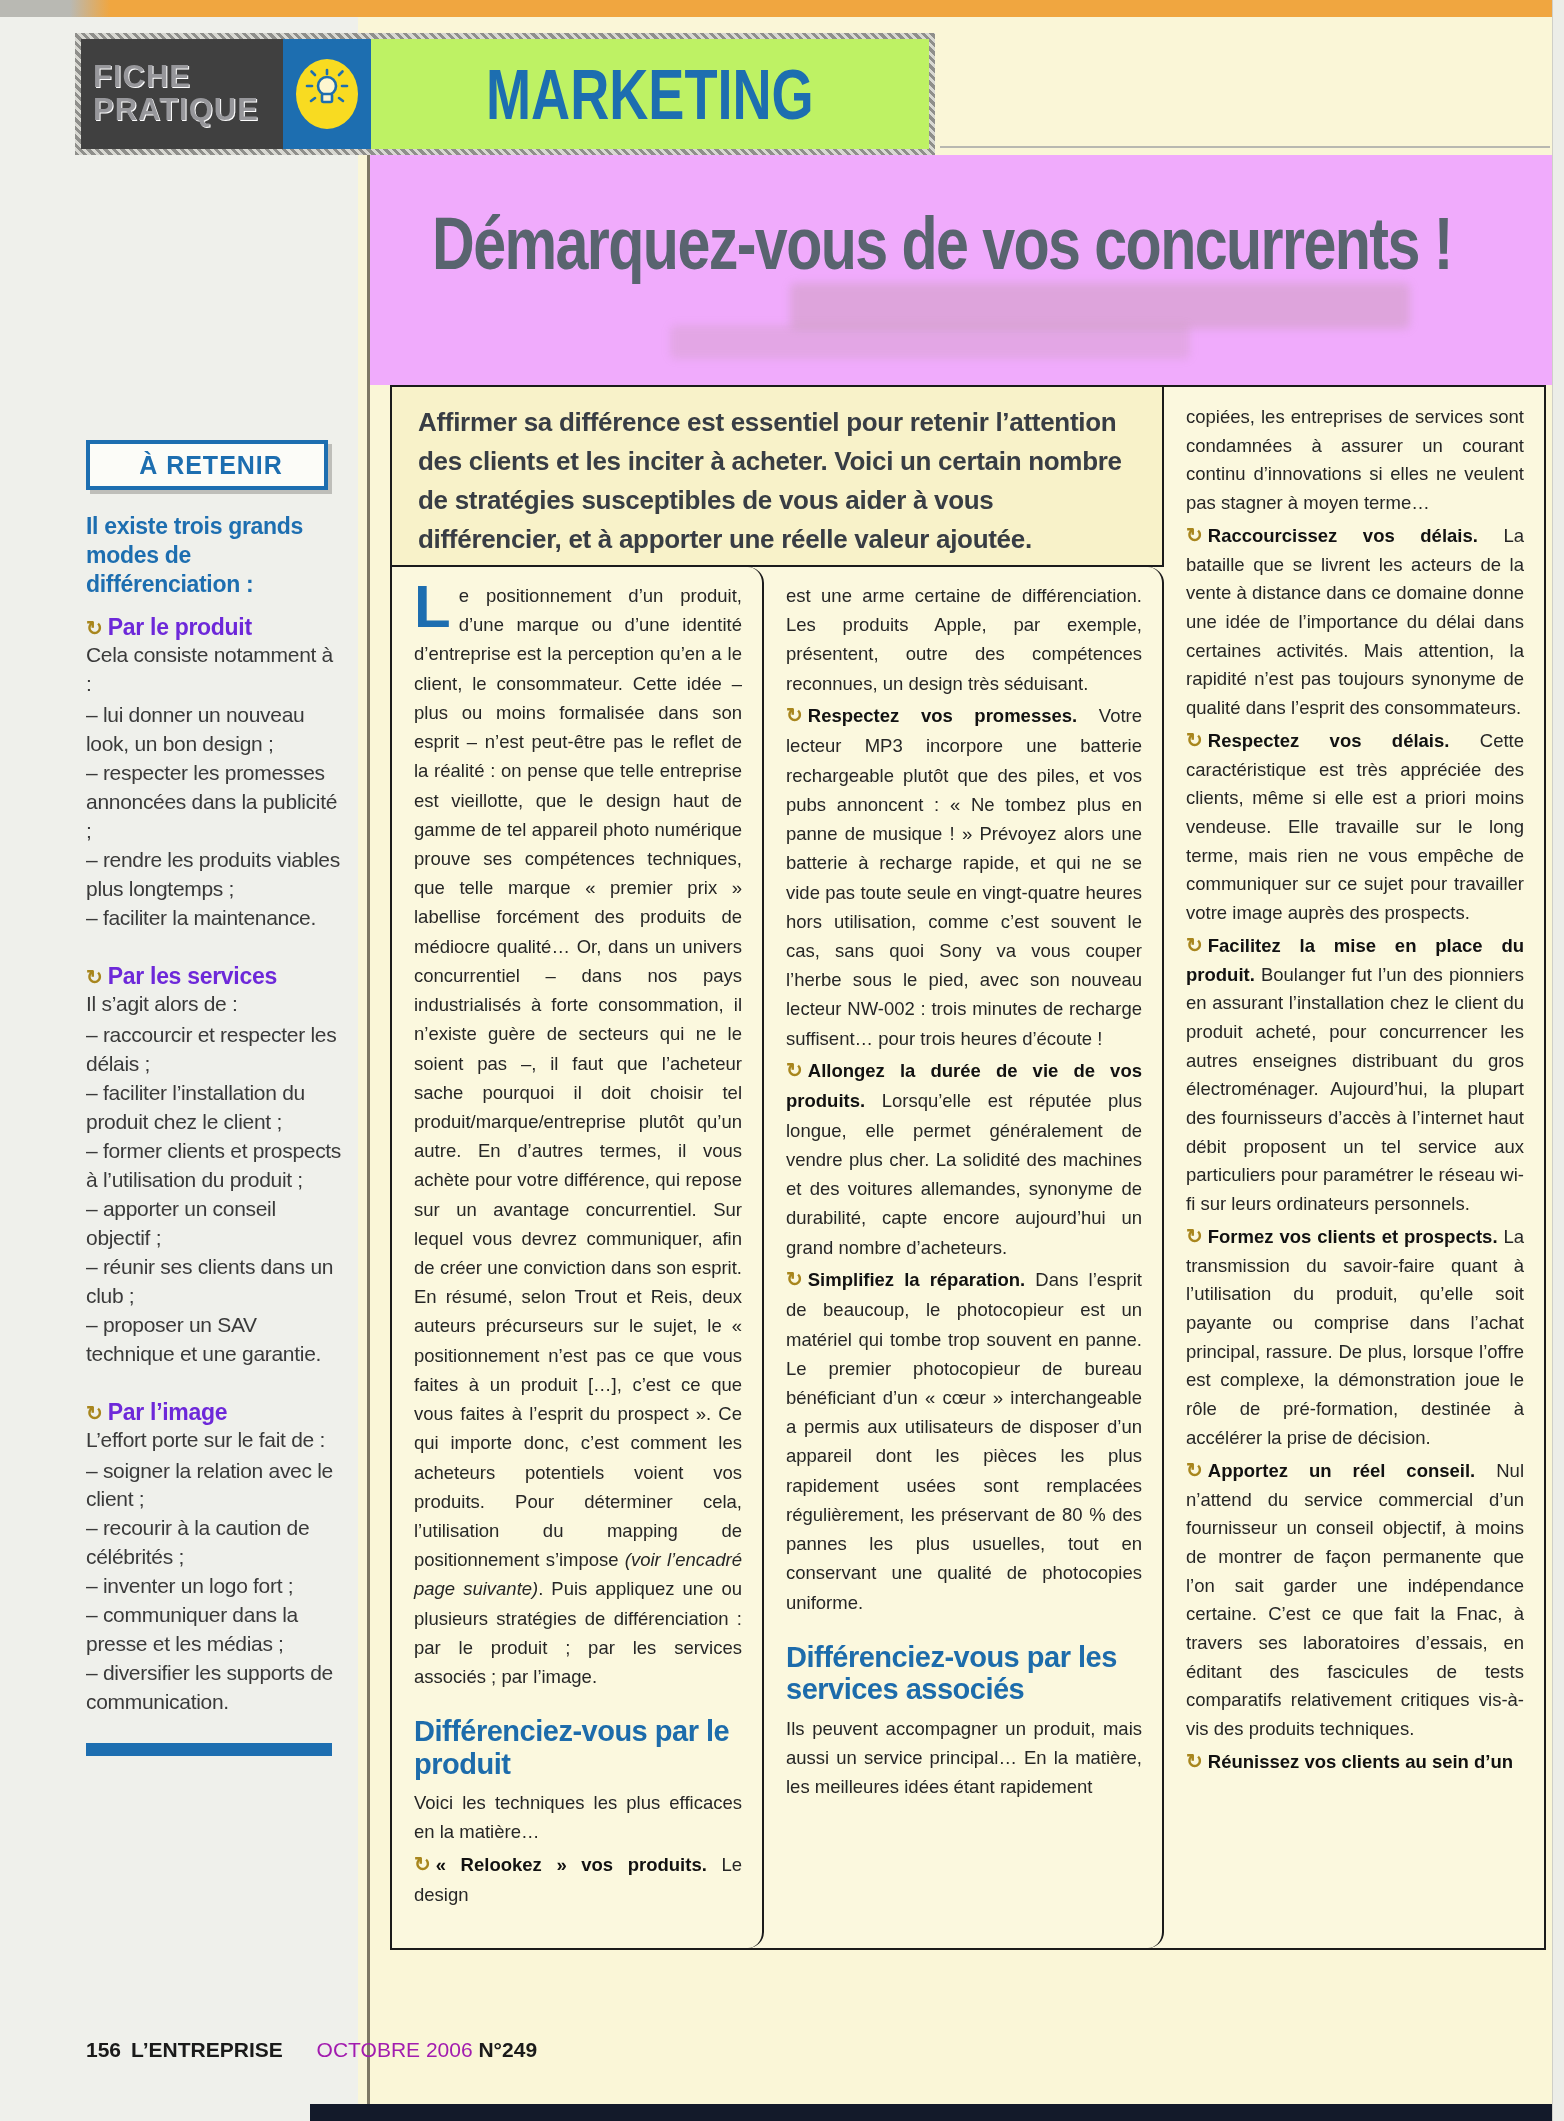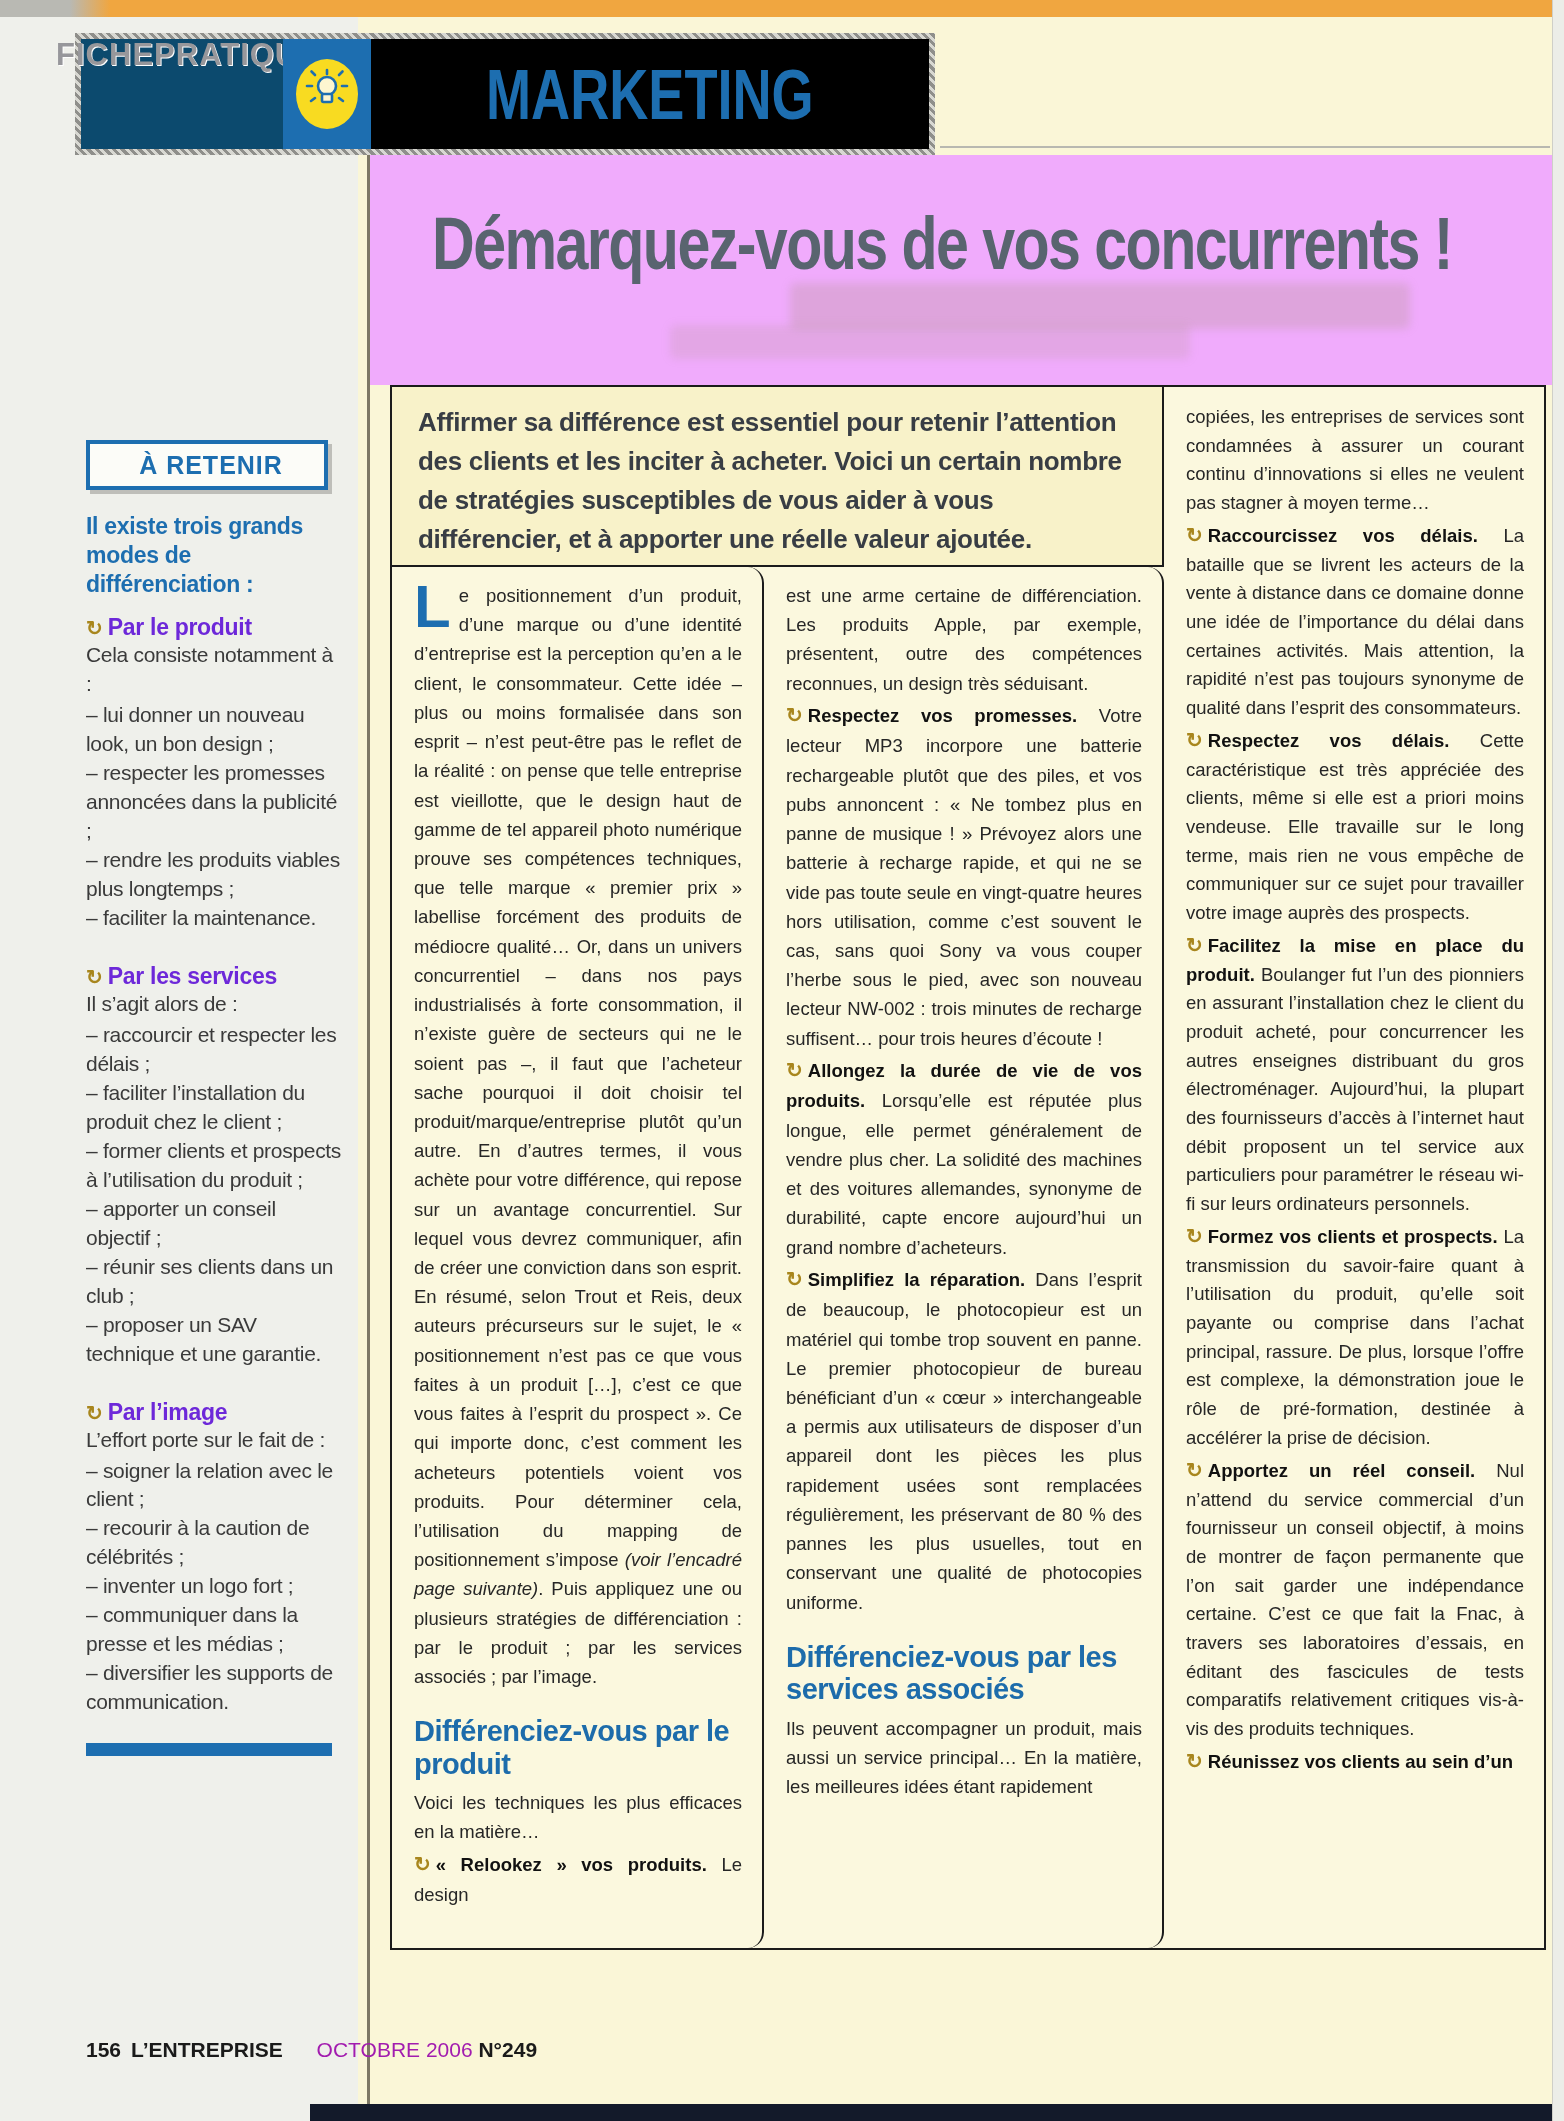--- a/index.html
+++ b/index.html
@@ -17,25 +17,25 @@
   .gutter-shadow{position:absolute;left:367px;top:152px;width:3px;height:1952px;background:rgba(58,52,40,.65);}
   .header-rule{position:absolute;left:940px;top:146px;width:610px;height:2px;background:#b8b8b0;}
 
   
   .header-box{
     position:absolute;left:75px;top:33px;width:860px;height:122px;
     display:flex;box-sizing:border-box;
     border:6px solid;border-image:repeating-linear-gradient(45deg,#8f8f8b 0 3px,#d8d8d2 3px 6px) 6;
     background:#fff;
   }
-  .kicker-cell{width:202px;background:#0c4a6e;display:flex;justify-content:center;padding-left:12px;box-sizing:border-box;}
+  .kicker-cell{width:202px;background:#404040;display:flex;flex-direction:column;justify-content:center;padding-left:12px;box-sizing:border-box;}
   .kicker-line{font-size:31px;font-weight:800;color:#97979B;letter-spacing:1px;line-height:1.05;text-shadow:1px 1px 0 #ffffff;}
   .bulb-cell{width:88px;background:#1D6EB0;display:flex;align-items:center;justify-content:center;}
   .bulb-circle{width:62px;height:70px;background:#F8DB21;border-radius:50%;display:flex;align-items:center;justify-content:center;}
-  .marketing-cell{flex:1;background:#000000;display:flex;align-items:center;justify-content:center;}
+  .marketing-cell{flex:1;background:#bef264;display:flex;align-items:center;justify-content:center;}
   .marketing-text{
     font-size:66px;font-weight:800;color:#1D6EB0;letter-spacing:0px;
     transform:scale(.82,1.08);transform-origin:center;white-space:nowrap;
   }
 
   
   .title-area{position:absolute;left:370px;top:155px;width:1182px;height:230px;background:#f0abfc;}
   .page-title{
     position:absolute;left:62px;top:52px;width:1180px;
     font-size:74px;font-weight:800;color:#59646F;letter-spacing:-2px;line-height:1.0;

